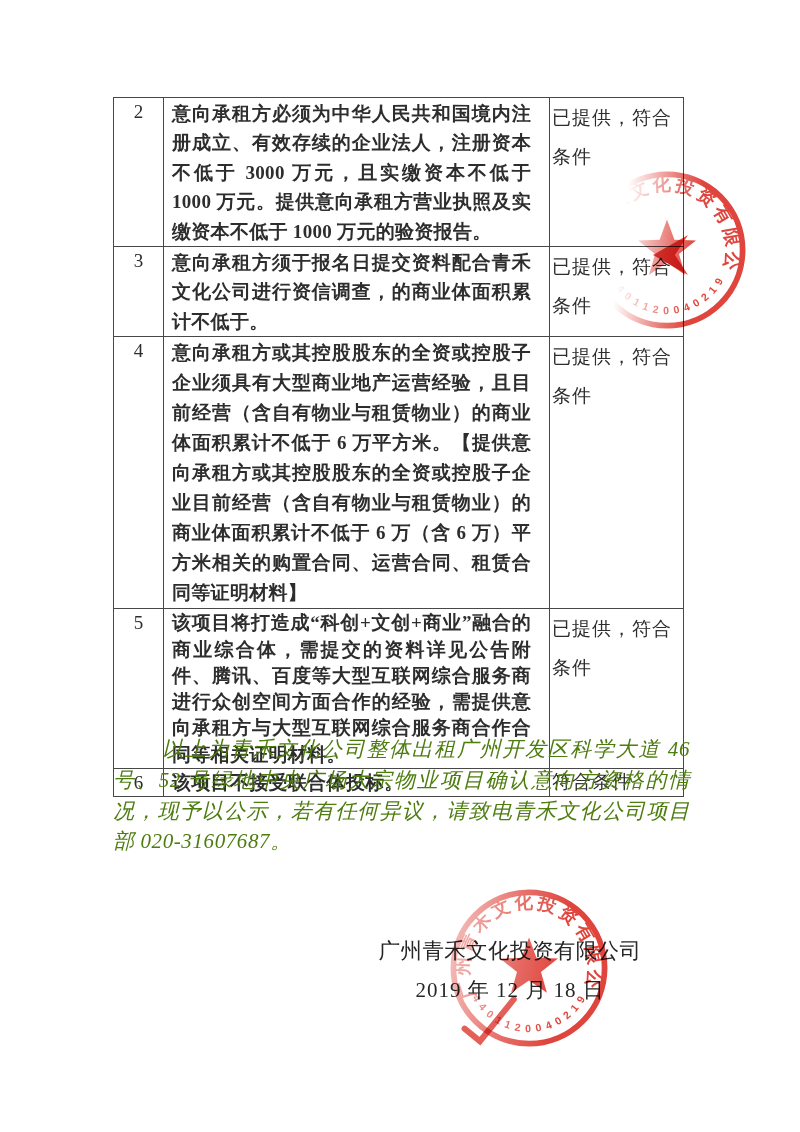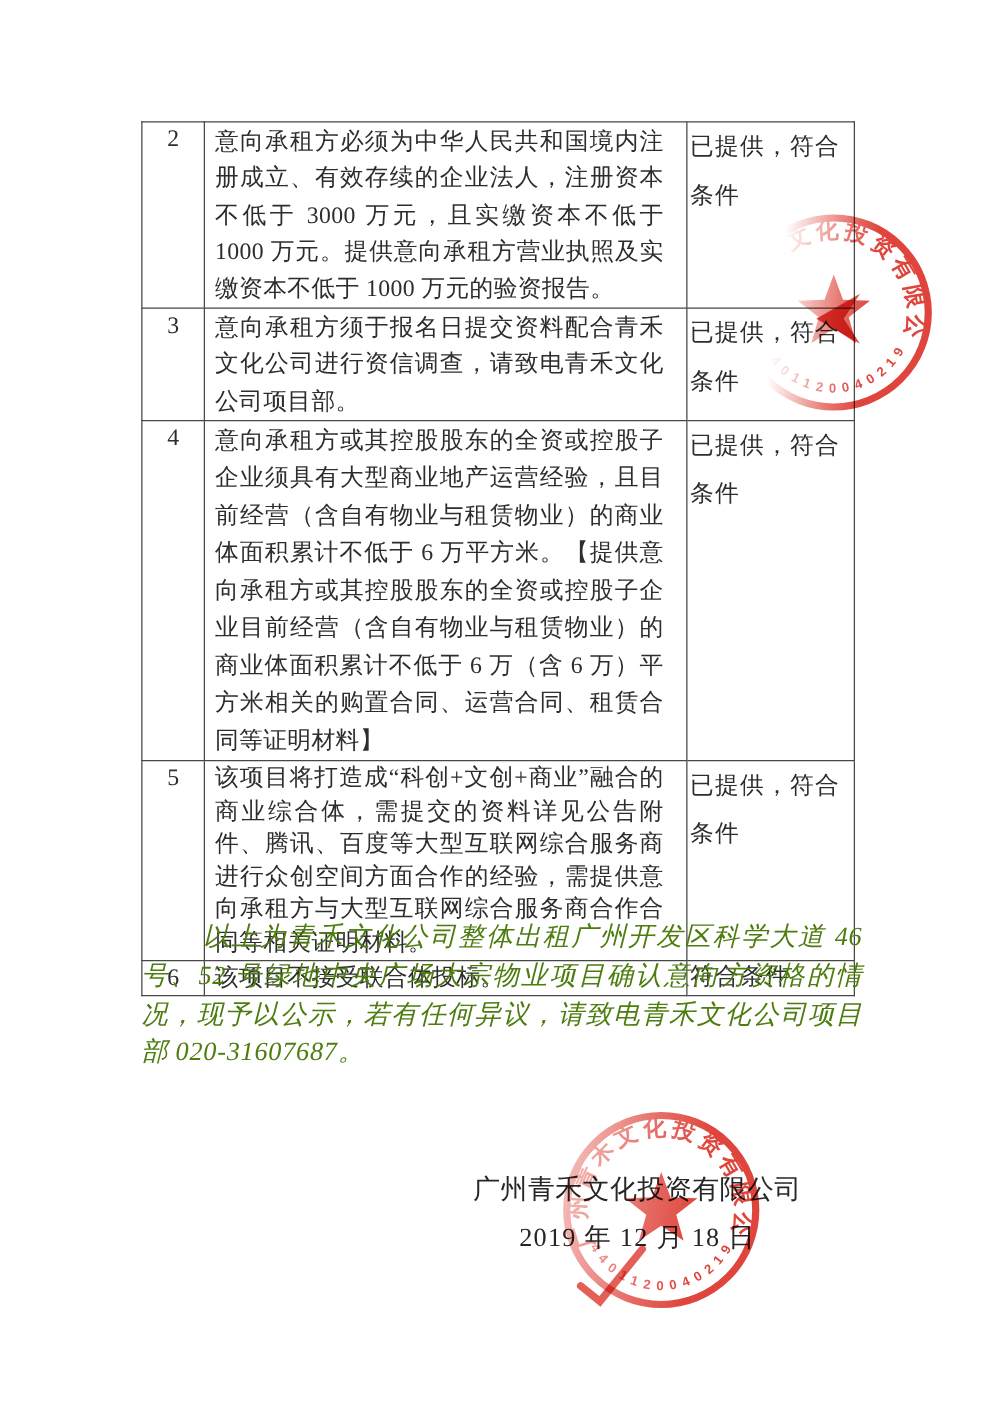--- a/index.html
+++ b/index.html
@@ -23,21 +23,21 @@
     border:1.5px solid #474747;
     font-size:19px;color:#2d2d2d;
     vertical-align:top;
     overflow:hidden;
   }
   td.num{
     text-align:center;padding-top:3px;letter-spacing:0;
   }
   td.req{
     text-align:justify;text-justify:inter-character;
-    padding:1px 18px 0 8px;letter-spacing:0.3px;
+    padding:1px 18px 0 8px;letter-spacing:0.3px;font-weight:bold;
   }
   td.status{
     text-align:left;vertical-align:middle;
     line-height:39px;letter-spacing:1px;font-size:19.5px;
     padding:0 2px;
   }
   tr.r2 td.req, tr.r3 td.req{line-height:29.4px;}
   tr.r4 td.req{line-height:30px;}
   tr.r5 td.req{line-height:26.3px;}
   tr.r6 td.req{line-height:26px;}
@@ -103,21 +103,21 @@
         <col style="width:134px">
       </colgroup>
     <tbody>
       <tr class="r2">
         <td class="num">2</td>
         <td class="req">意向承租方必须为中华人民共和国境内注册成立、有效存续的企业法人，注册资本不低于 3000 万元，且实缴资本不低于 1000 万元。提供意向承租方营业执照及实缴资本不低于 1000 万元的验资报告。</td>
         <td class="status">已提供，符合条件</td>
       </tr>
       <tr class="r3">
         <td class="num">3</td>
-        <td class="req">意向承租方须于报名日提交资料配合青禾文化公司进行资信调查，请致电青禾文化公司项目部。</td>
+        <td class="req">意向承租方须于报名日提交资料配合青禾文化公司进行资信调查，的商业体面积累计不低于。</td>
         <td class="status">已提供，符合条件</td>
       </tr>
       <tr class="r4">
         <td class="num">4</td>
         <td class="req">意向承租方或其控股股东的全资或控股子企业须具有大型商业地产运营经验，且目前经营（含自有物业与租赁物业）的商业体面积累计不低于 6 万平方米。【提供意向承租方或其控股股东的全资或控股子企业目前经营（含自有物业与租赁物业）的商业体面积累计不低于 6 万（含 6 万）平方米相关的购置合同、运营合同、租赁合同等证明材料】</td>
         <td class="status">已提供，符合条件</td>
       </tr>
       <tr class="r5">
         <td class="num">5</td>
         <td class="req">该项目将打造成“科创+文创+商业”融合的商业综合体，需提交的资料详见公告附件、腾讯、百度等大型互联网综合服务商进行众创空间方面合作的经验，需提供意向承租方与大型互联网综合服务商合作合同等相关证明材料。</td>

